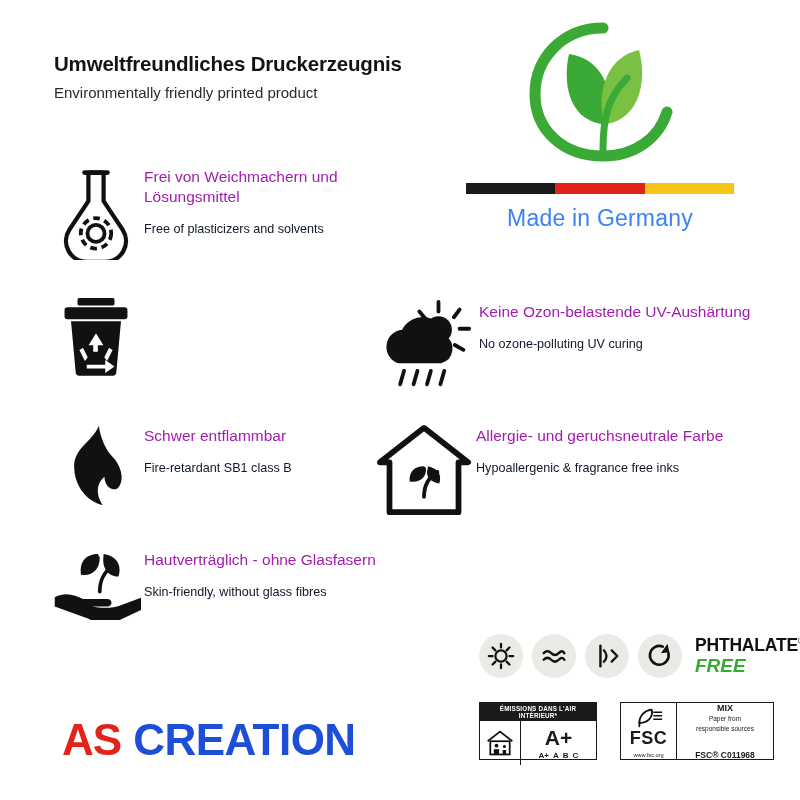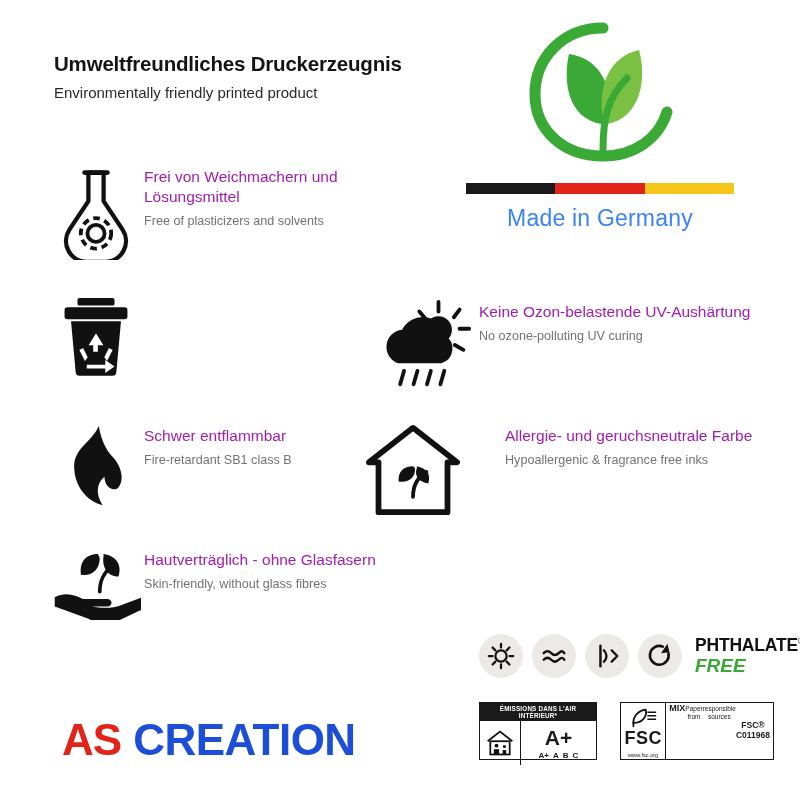--- a/index.html
+++ b/index.html
@@ -92,33 +92,33 @@
   .feature .texts {
     padding-top: 2px;
   }
   .feature .de {
     font-size: 15.5px;
     color: #a21caf;
     line-height: 1.28;
   }
   .feature .en {
     font-size: 12.6px;
-    color: #737373;
-    margin-top: 7px;
+    color: #0f172a;
+    margin-top: 15px;
     line-height: 1.25;
   }
 
   
   .f-plasticizers { left: 48px;  top: 165px; width: 330px; }
   .f-recyclable   { left: 48px;  top: 296px; width: 330px; }
   .f-flame        { left: 48px;  top: 424px; width: 330px; }
   .f-skin         { left: 48px;  top: 548px; width: 345px; }
   
   .f-ozone        { left: 375px; top: 300px; width: 400px; }
-  .f-allergy      { left: 361px; top: 424px; width: 400px; gap: 40px; }
+  .f-allergy      { left: 372px; top: 424px; width: 400px; }
 
   .f-ozone .icon-box, .f-allergy .icon-box { width: 104px; flex: 0 0 104px; }
 
   
   .cert-row {
     position: absolute;
     left: 479px;
     top: 634px;
     display: flex;
     align-items: center;
@@ -226,21 +226,21 @@
     justify-content: center;
     padding-top: 2px;
     box-sizing: border-box;
   }
   .fsc-left .fsc-mark { font-size: 18px; font-weight: bold; letter-spacing: 0.5px; }
   .fsc-left .fsc-url { font-size: 5.6px; margin-top: 3px; }
   .fsc-right {
     flex: 1;
     text-align: center;
     display: flex;
-    flex-direction: row;
+    flex-direction: column;
     justify-content: flex-start;
     padding: 0 3px;
     box-sizing: border-box;
   }
   .fsc-right .mix { font-size: 9px; font-weight: bold; }
   .fsc-right .desc { font-size: 6.5px; line-height: 1.25; margin-top: 2px; }
   .fsc-right .code { font-size: 8.5px; font-weight: bold; margin-top: 17px; }
 
   
   .brand {

